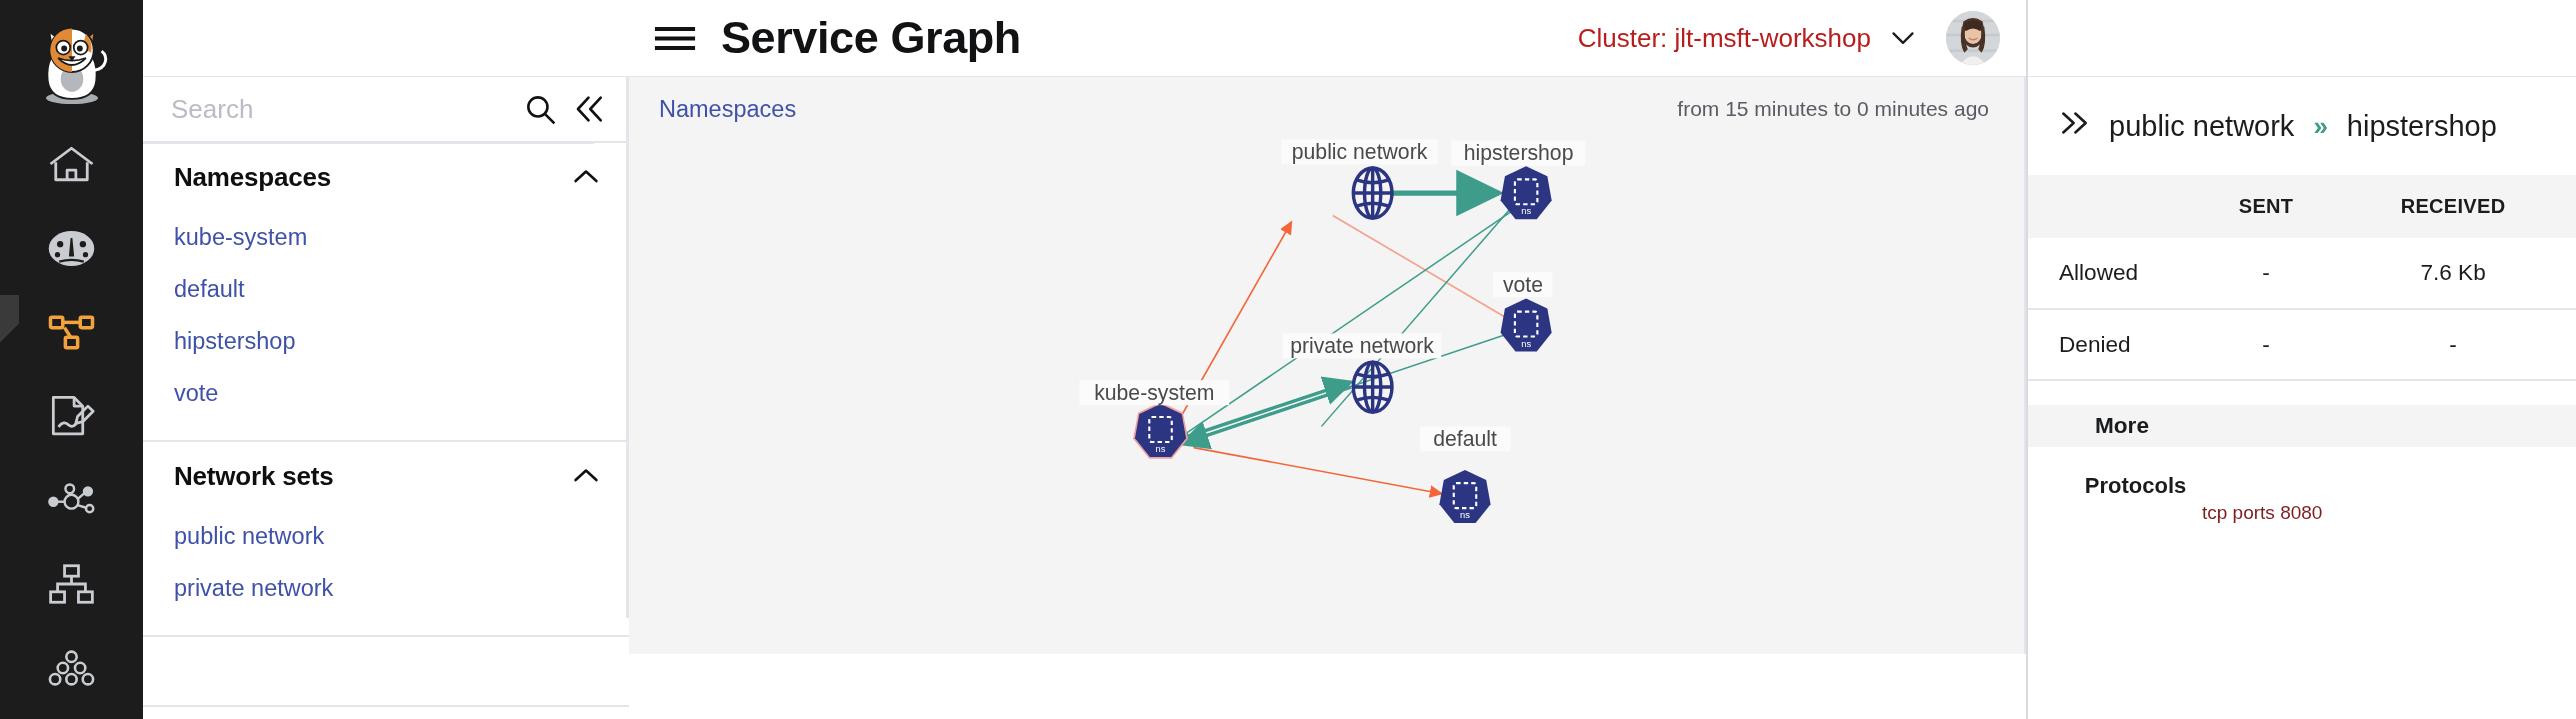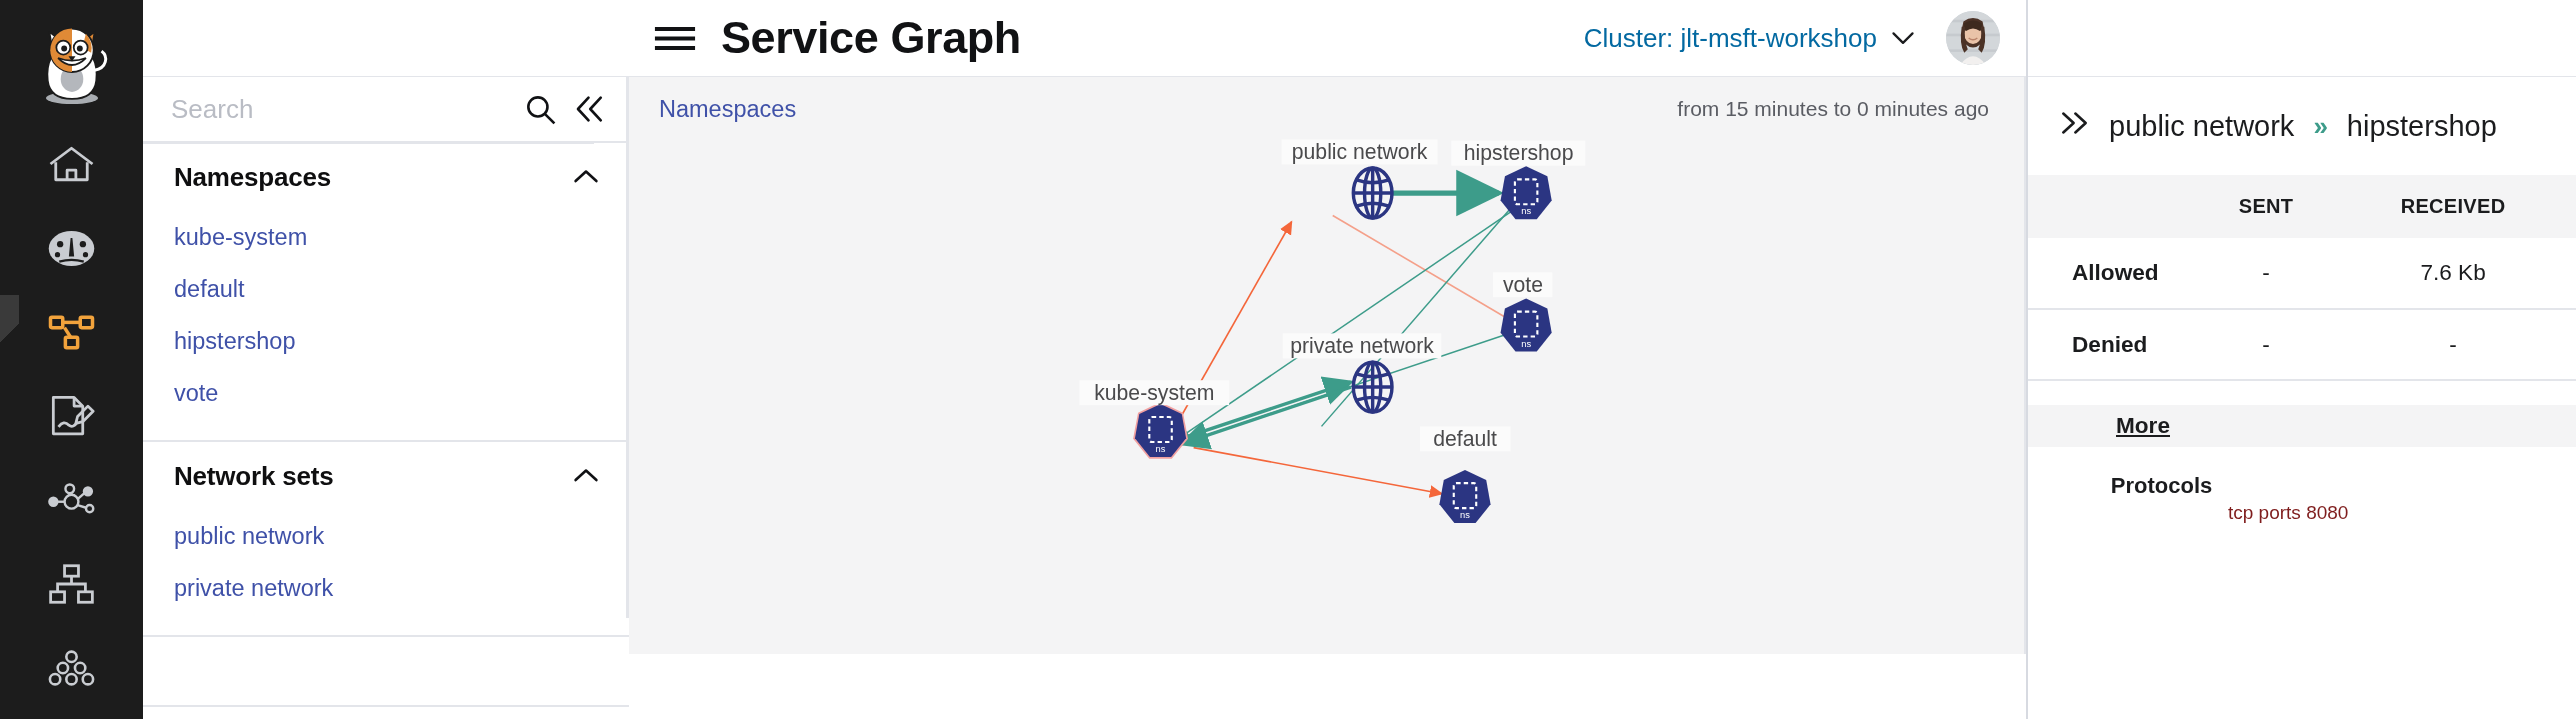--- a/index.html
+++ b/index.html
@@ -100,22 +100,22 @@
     display: flex; align-items: center; padding-left: 19px;
     border-bottom: 1.7px solid #e3e5ea;
   }
   .burger { width: 54px; height: 54px; display:flex;align-items:center;justify-content:center;cursor:pointer; }
   .apptitle {
     font-size: 45px; font-weight: bold; color: #111214;
     margin-left: 19px; letter-spacing: -0.4px;
   }
   .topbar .grow { flex: 1; }
   .cluster-select {
-    display: flex; align-items: center; gap: 13px;
-    font-size: 26px; color: #0369a1; cursor: pointer; margin-right: 30px;
+    display: flex; align-items: center; gap: 19px;
+    font-size: 26px; color: #b91c1c; cursor: pointer; margin-right: 30px;
   }
   .avatar {
     width: 54px; height: 54px; border-radius: 50%;
     margin-right: 26px; overflow: hidden;
     background: #cfd4d9; cursor: pointer;
     display:block;
   }
 
   .canvas {
     flex: 1; background: #f4f4f5; position: relative; overflow: hidden;
@@ -151,28 +151,28 @@
     background: #f4f4f5; font-size: 20px; font-weight: bold;
     color: #1b1c1e; letter-spacing: 0.3px;
     height: 63px; text-align: center;
   }
   .rp-table thead th.first { width: 174px; }
   .rp-table tbody td {
     height: 71px; font-size: 22.6px; color: #1b1c1e;
     text-align: center; background: #fff;
     border-bottom: 2.6px solid #e3e5ea;
   }
-  .rp-table tbody td.rowlabel { font-weight: bold; text-align: left; padding-left: 44px; margin-left: 35px; }
+  .rp-table tbody td.rowlabel { font-weight: normal; text-align: left; padding-left: 31px; margin-left: 35px; }
 
   .more-head {
     background: #f4f4f5; height: 66px; display:flex; align-items:center;
-    padding-left: 88px; font-size: 22.6px; font-weight: bold; color:#1b1c1e;
-    border-top: 24.4px solid #fff; cursor:pointer;text-decoration:underline;
-  }
-  .kvrow { display: flex; padding-top: 26px; padding-left: 26px; }
+    padding-left: 67px; font-size: 22.6px; font-weight: bold; color:#1b1c1e;
+    border-top: 24.4px solid #fff; cursor:pointer;
+  }
+  .kvrow { display: flex; padding-top: 26px; }
   .kvkey {
     width: 174px; min-width: 174px; text-align: right; padding-right: 15.7px;
     font-size: 22px; font-weight: bold; color: #1b1c1e;
   }
   .kvval { font-size: 19px; color: #7f1d1d; line-height: 40px; margin-top: 20px; }
   .insight { font-size: 22px; color: #1b1c1e; line-height: 40px; margin-bottom: 0.9px; cursor: pointer; }
 </style>
 </head>
 <body>
 

